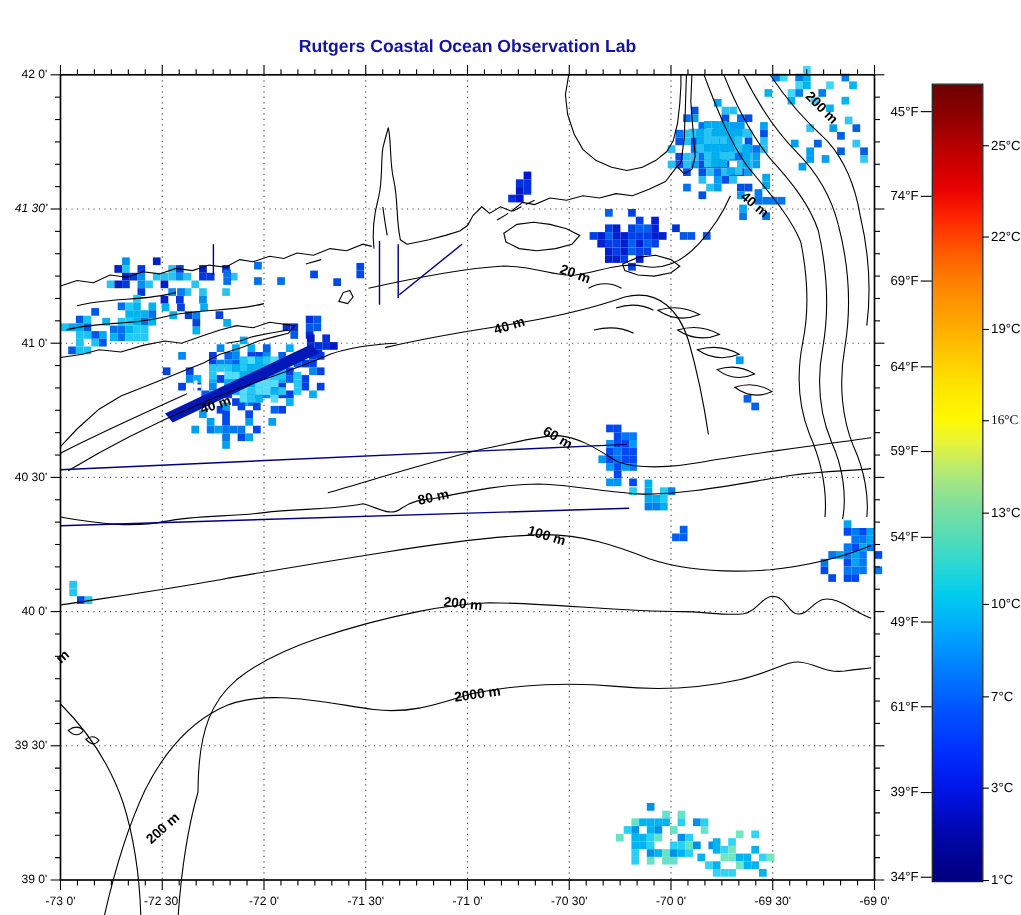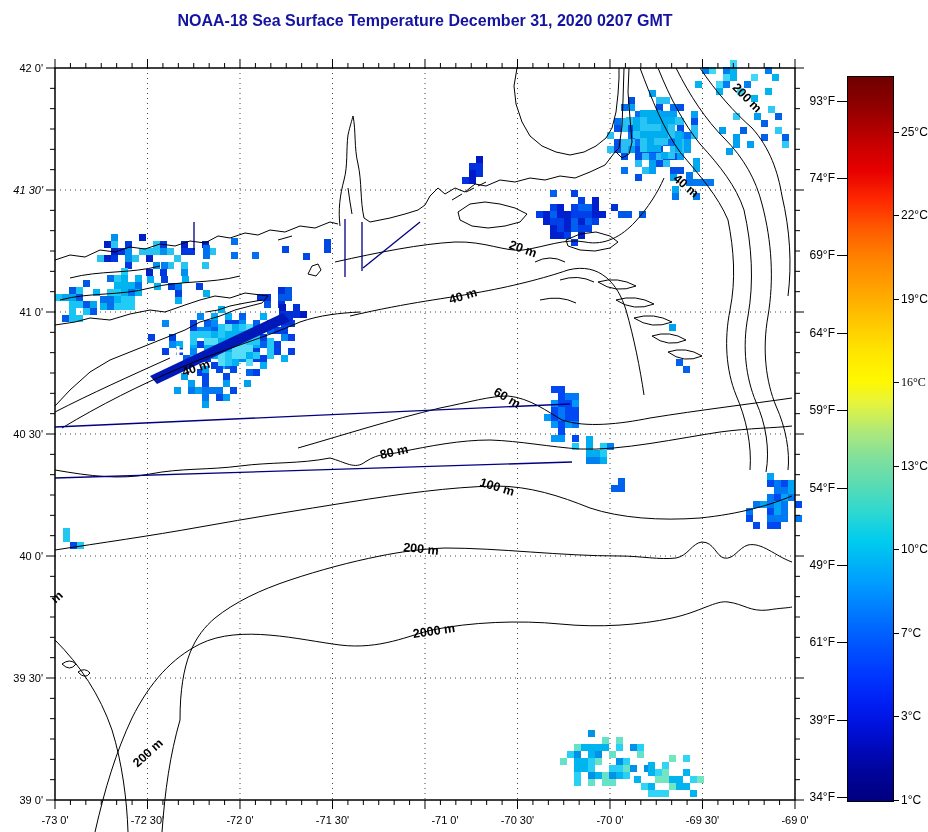--- a/index.html
+++ b/index.html
@@ -16,21 +16,21 @@
   .cb-c{transform:translate(0,-50%);}
   .cb-tick{position:absolute;height:1px;background:#000;}
   .contour-label{position:absolute;font-weight:bold;font-size:12.5px;color:#000;
        white-space:nowrap;transform-origin:center;}
   #colorbar{position:absolute;border:1px solid #000;}
 </style>
 </head>
 <body>
 <div id="app">
 
-<div class="title-line" style="top: 12px; color: rgb(20, 20, 160);">NOAA-18 Sea Surface Temperature December 31, 2020 0207 GMT</div>
+<div class="title-line" style="top: 34px; color: rgb(20, 20, 160);">Rutgers Coastal Ocean Observation Lab</div>
 
 <svg id="map-svg" width="928" height="832" viewBox="0 0 928 832">
 
   <g id="grid-layer">
         <line x1="147.5" y1="68" x2="147.5" y2="800" stroke="#444" stroke-width="1" stroke-dasharray="1,4"></line>
         <line x1="240" y1="68" x2="240" y2="800" stroke="#444" stroke-width="1" stroke-dasharray="1,4"></line>
         <line x1="332.5" y1="68" x2="332.5" y2="800" stroke="#444" stroke-width="1" stroke-dasharray="1,4"></line>
         <line x1="425" y1="68" x2="425" y2="800" stroke="#444" stroke-width="1" stroke-dasharray="1,4"></line>
         <line x1="517.5" y1="68" x2="517.5" y2="800" stroke="#444" stroke-width="1" stroke-dasharray="1,4"></line>
         <line x1="610" y1="68" x2="610" y2="800" stroke="#444" stroke-width="1" stroke-dasharray="1,4"></line>
@@ -893,21 +893,21 @@
         <line x1="55" y1="68.00029280000342" x2="46" y2="68.00029280000342" stroke="#000" stroke-width="1"></line>
         <line x1="795" y1="68.00029280000342" x2="804" y2="68.00029280000342" stroke="#000" stroke-width="1"></line>
       </g>
 </svg>
 
 <div id="labels-layer">
       <div class="tick-label x-lab" style="left: 55px; top: 814px;">-73 0'</div>
       <div class="tick-label x-lab" style="left: 147.5px; top: 814px;">-72 30'</div>
       <div class="tick-label x-lab" style="left: 240px; top: 814px;">-72 0'</div>
       <div class="tick-label x-lab" style="left: 332.5px; top: 814px;">-71 30'</div>
-      <div class="tick-label x-lab" style="left: 425px; top: 814px; margin-left: 20px;">-71 0'</div>
+      <div class="tick-label x-lab" style="left: 425px; top: 814px;">-71 0'</div>
       <div class="tick-label x-lab" style="left: 517.5px; top: 814px;">-70 30'</div>
       <div class="tick-label x-lab" style="left: 610px; top: 814px;">-70 0'</div>
       <div class="tick-label x-lab" style="left: 702.5px; top: 814px;">-69 30'</div>
       <div class="tick-label x-lab" style="left: 795px; top: 814px;">-69 0'</div>
       <div class="tick-label y-lab" style="left: 43px; top: 68px;">42 0'</div>
       <div class="tick-label y-lab" style="left: 43px; top: 190px; font-style: italic;">41 30'</div>
       <div class="tick-label y-lab" style="left: 43px; top: 312px;">41 0'</div>
       <div class="tick-label y-lab" style="left: 43px; top: 434px;">40 30'</div>
       <div class="tick-label y-lab" style="left: 43px; top: 556px;">40 0'</div>
       <div class="tick-label y-lab" style="left: 43px; top: 678px;">39 30'</div>
@@ -921,21 +921,21 @@
       <div class="contour-label" style="left: 421px; top: 549px; transform: translate(-50%, -50%) rotate(6deg);">200 m</div>
       <div class="contour-label" style="left: 434px; top: 631px; transform: translate(-50%, -50%) rotate(-8deg);">2000 m</div>
       <div class="contour-label" style="left: 148px; top: 753px; transform: translate(-50%, -50%) rotate(-42deg);">200 m</div>
       <div class="contour-label" style="left: 57px; top: 597px; transform: translate(-50%, -50%) rotate(-42deg);">m</div>
       <div class="contour-label" style="left: 747px; top: 98px; transform: translate(-50%, -50%) rotate(45deg);">200 m</div>
       <div class="contour-label" style="left: 686px; top: 186px; transform: translate(-50%, -50%) rotate(40deg);">40 m</div>
     </div>
 
 <div id="colorbar" style="left: 847px; top: 76px; width: 45px; height: 724px; background: linear-gradient(rgb(112, 0, 0) 0%, rgb(143, 0, 0) 4%, rgb(196, 0, 0) 9%, rgb(232, 0, 0) 13%, rgb(255, 40, 0) 17%, rgb(255, 90, 0) 21%, rgb(255, 130, 0) 25%, rgb(255, 168, 0) 30%, rgb(255, 200, 0) 34%, rgb(255, 230, 0) 38%, rgb(255, 248, 0) 42%, rgb(230, 244, 60) 45%, rgb(174, 232, 122) 49%, rgb(124, 223, 158) 53%, rgb(82, 219, 184) 57%, rgb(47, 216, 208) 60%, rgb(0, 204, 238) 64%, rgb(0, 188, 242) 66%, rgb(0, 156, 255) 70%, rgb(0, 112, 255) 75%, rgb(0, 80, 255) 79%, rgb(0, 52, 255) 83%, rgb(0, 28, 240) 87%, rgb(0, 16, 216) 90%, rgb(0, 8, 184) 93%, rgb(0, 4, 154) 96%, rgb(0, 0, 128) 100%);"></div>
 <div id="colorbar-labels">
-      <div class="cb-lab cb-f" style="left: 835px; top: 100.752px;">93°F</div>
+      <div class="cb-lab cb-f" style="left: 835px; top: 100.752px;">45°F</div>
       <div class="cb-tick" style="left: 837px; top: 100.752px; width: 10px;"></div>
       <div class="cb-lab cb-f" style="left: 835px; top: 178.103px;">74°F</div>
       <div class="cb-tick" style="left: 837px; top: 178.103px; width: 10px;"></div>
       <div class="cb-lab cb-f" style="left: 835px; top: 255.453px;">69°F</div>
       <div class="cb-tick" style="left: 837px; top: 255.453px; width: 10px;"></div>
       <div class="cb-lab cb-f" style="left: 835px; top: 332.803px;">64°F</div>
       <div class="cb-tick" style="left: 837px; top: 332.803px; width: 10px;"></div>
       <div class="cb-lab cb-f" style="left: 835px; top: 410.154px;">59°F</div>
       <div class="cb-tick" style="left: 837px; top: 410.154px; width: 10px;"></div>
       <div class="cb-lab cb-f" style="left: 835px; top: 487.504px;">54°F</div>

